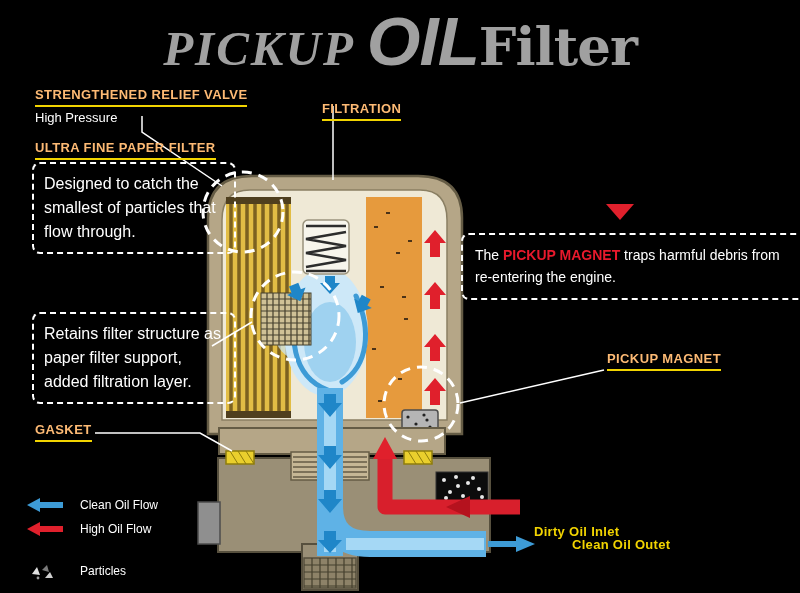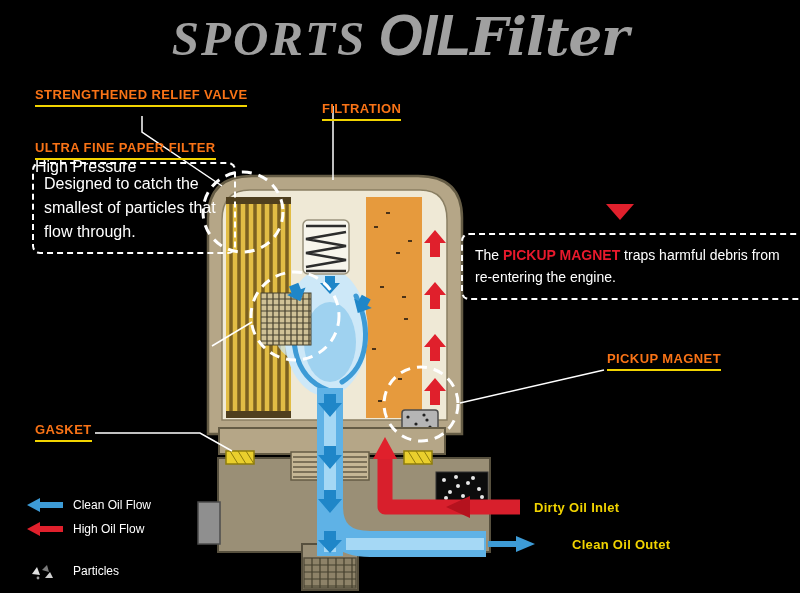--- a/index.html
+++ b/index.html
@@ -1,28 +1,28 @@
 <!DOCTYPE html>
 <html><head>
 <meta charset="utf-8">
 <style>
   html,body{margin:0;padding:0;background:#000;}
   #stage{position:relative;width:800px;height:593px;background:#000;overflow:hidden;font-family:"Liberation Sans",sans-serif;}
   .abs{position:absolute;}
   .title-wrap{top:2px;left:0;width:100%;text-align:center;color:#a0a0a0;white-space:nowrap;text-shadow:1px 1px 2px #000;}
   .t1{font-family:"Liberation Serif",serif;font-style:italic;font-weight:bold;font-size:49px;letter-spacing:2px;}
-  .t2{font-family:"Liberation Sans",sans-serif;font-style:italic;font-weight:bold;font-size:57px;margin-left:12px;letter-spacing:-1px;}
-  .t3{font-family:"DejaVu Serif",serif;font-style:italic;font-weight:bold;font-size:53px;letter-spacing:-1px;}
-  .yh{font-size:13px;font-weight:bold;color:#f97316;border-bottom:2px solid #f2d400;padding-bottom:3px;letter-spacing:.4px;white-space:nowrap;}
-  .sub{font-size:16px;color:#fff;margin-top:48px;}
+  .t2{font-family:"Liberation Sans",sans-serif;font-style:italic;font-weight:bold;font-size:69px;margin-left:12px;letter-spacing:-1px;}
+  .t3{font-family:"DejaVu Serif",serif;font-weight:bold;font-size:53px;letter-spacing:-1px;}
+  .yh{font-size:13px;font-weight:bold;color:#fdba74;border-bottom:2px solid #f2d400;padding-bottom:3px;letter-spacing:.4px;white-space:nowrap;}
+  .sub{font-size:13px;color:#fff;}
   .dash-box{border:2px dashed #fff;border-radius:8px;color:#fff;font-size:16px;line-height:1.5;padding:8px 10px;background:transparent;}
   .note{font-size:14px;line-height:1.55;padding:10px 12px;}
   .note .red{color:#e8192c;font-weight:bold;}
   .desc{font-size:12px;color:#fff;line-height:1.45;}
-  .legend-row{display:flex;align-items:center;gap:10px;color:#fff;font-size:12px;}
+  .legend-row{display:flex;align-items:center;gap:17px;color:#fff;font-size:12px;}
   .flow-label{font-size:13px;font-weight:bold;color:#f2d400;letter-spacing:.3px;white-space:nowrap;}
   
   .block{fill:#9a8f76;stroke:#57503e;stroke-width:2;}
   .fitting{fill:#8f8f8f;stroke:#4c4c4c;stroke-width:1.5;}
   .canister{fill:#b5a687;stroke:#655c45;stroke-width:2.5;}
   .cavity{fill:#efe9d6;stroke:#8a7f63;stroke-width:1.5;}
   .pleat-base{fill:#e2bd45;}
   .pleat-line{stroke:#7c6120;stroke-width:3.5;fill:none;}
   .pleat-cap{fill:#4f3f1e;}
   .media{fill:#e69a3d;}
@@ -184,31 +184,32 @@
     <path class="connector" d="M142 116 V132 L222 186"></path>
     <path class="connector" d="M333 106 V180"></path>
     <path class="connector" d="M212 346 L252 322"></path>
     <path class="connector" d="M95 433 L200 433 L232 451"></path>
     <path class="connector" d="M604 370 L460 403"></path>
 
     <polygon class="arrow-red" points="606,204 634,204 620,220"></polygon>
   </svg>
 
   <div class="abs title-wrap">
-    <span class="t1">SPORTS</span><span class="t2">OIL</span><span class="t3">Filter</span>
+    <span class="t1">PICKUP</span><span class="t2">OIL</span><span class="t3">Filter</span>
   </div>
 
   <div class="abs yh" style="left:35px;top:87px">STRENGTHENED RELIEF VALVE</div>
   <div class="abs sub" style="left:35px;top:110px">High Pressure</div>
 
   <div class="abs yh" style="left:322px;top:101px">FILTRATION</div>
 
   <div class="abs yh" style="left:35px;top:140px">ULTRA FINE PAPER FILTER</div>
   <div class="abs dash-box" style="left:32px;top:162px;width:180px">Designed to catch the smallest of particles that flow through.</div>
 
+  <div class="abs dash-box" style="left:32px;top:312px;width:180px">Retains filter structure as paper filter support, added filtration layer.</div>
 
   <div class="abs yh" style="left:35px;top:422px">GASKET</div>
 
   <div class="abs dash-box note" style="left:461px;top:233px;width:322px"><span>The </span><span class="red">PICKUP MAGNET</span><span> traps harmful debris from re-entering the engine.</span></div>
 
   <div class="abs yh" style="left:607px;top:351px">PICKUP MAGNET</div>
 
   <div class="abs legend-row" style="left:27px;top:498px">
     <svg width="36" height="14">
         <polygon points="0,7 13,0 13,4 36,4 36,10 13,10 13,14" fill="#3d9bd6"></polygon>
@@ -224,19 +225,19 @@
   <div class="abs legend-row" style="left:27px;top:562px">
     <svg width="36" height="18">
       <polygon points="5,12 10,5 13,13" fill="#e0e0e0"></polygon>
       <polygon points="15,8 20,3 22,10" fill="#7a7a7a"></polygon>
       <polygon points="18,16 23,10 26,16" fill="#cfcfcf"></polygon>
       <circle cx="11" cy="16" r="1.4" fill="#9a9a9a"></circle>
     </svg>
     <span>Particles</span>
   </div>
 
-  <div class="abs flow-label" style="left:534px;top:500px">Dirty Oil Inlet</div>
+  <div class="abs flow-label" style="left:534px;top:524px">Dirty Oil Inlet</div>
   <svg class="abs" style="left:488px;top:533px" width="48" height="22">
       <polygon points="0,8 28,8 28,3 47,11 28,19 28,14 0,14" fill="#3d9bd6"></polygon>
     </svg>
   <div class="abs flow-label" style="left:572px;top:537px">Clean Oil Outet</div>
 
 </div>
 
 </body></html>

